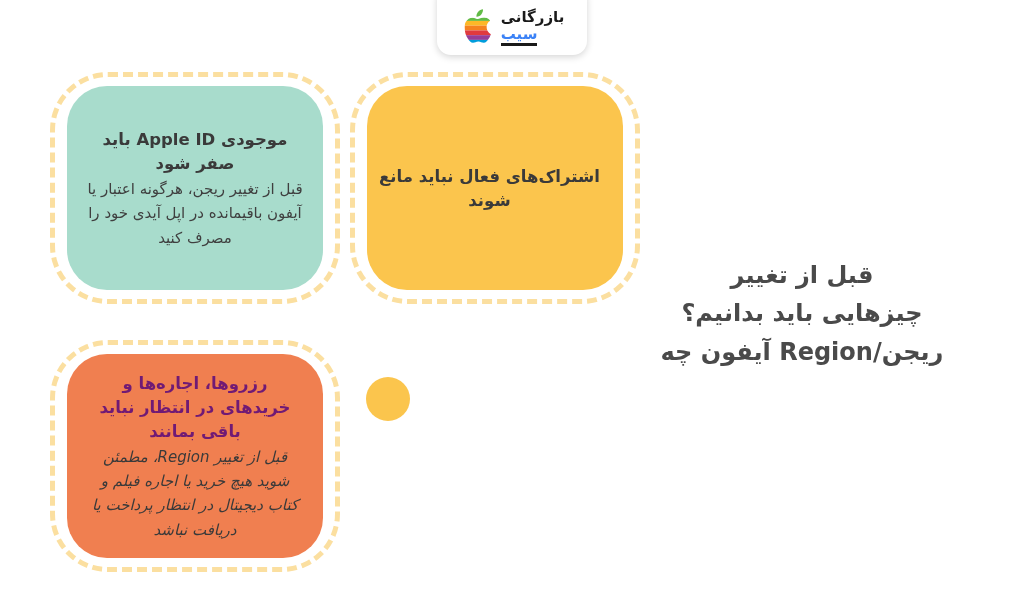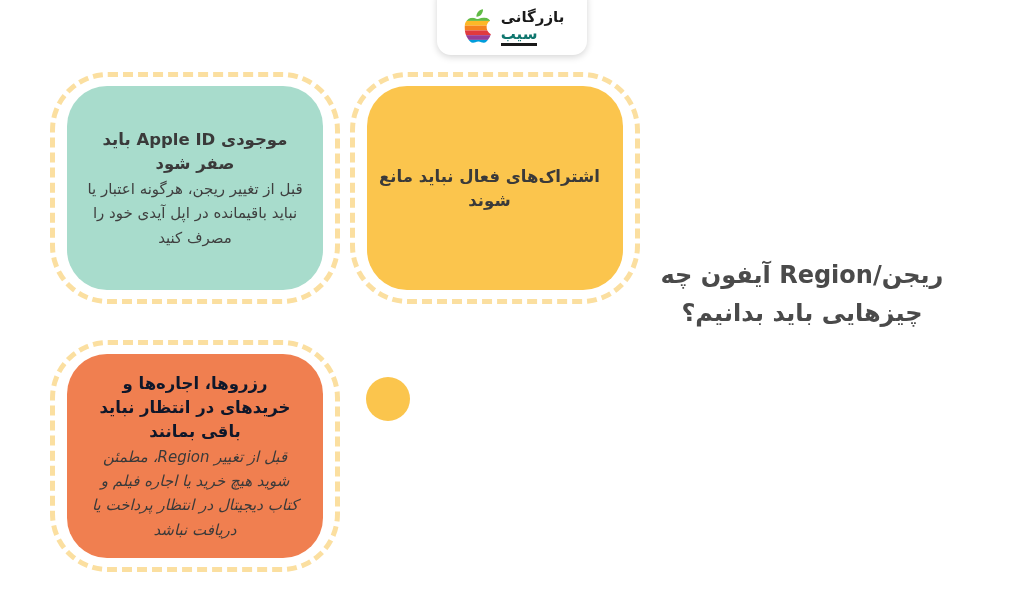--- a/index.html
+++ b/index.html
@@ -43,21 +43,21 @@
   }
   .logo-word .l1 {
     font-size: 15px;
     font-weight: 700;
     color: #1a1a1a;
     letter-spacing: -0.3px;
   }
   .logo-word .l2 {
     font-size: 15px;
     font-weight: 700;
-    color: #0f766e;
+    color: #3b82f6;
     margin-top: 2px;
     border-bottom: 3px solid #1a1a1a;
     padding-bottom: 1px;
     letter-spacing: -0.3px;
   }
   .apple-mark { width: 34px; height: 40px; display:block; }
 
   
   .grid {
     position: absolute;
@@ -109,21 +109,21 @@
     line-height: 1.45;
     margin: 0 0 1px 0;
   }
   .card-body {
     font-size: 15px;
     font-weight: 400;
     color: #3f3f3f;
     line-height: 1.62;
     margin: 0;
   }
-  .card.orange .card-title { color: #0f172a; }
+  .card.orange .card-title { color: #701a75; }
   .card.orange .card-body  { color: #3a3a3a; font-style: italic; }
 
   
   .center-dot {
     position: absolute;
     left: 318px;
     top: 305px;
     width: 44px;
     height: 44px;
     border-radius: 50%;
@@ -175,21 +175,21 @@
              C53.8,32.1,59.2,29,62.6,25.1z" fill="#61bb46"></path>
   </svg>
 </div>
 
 <div class="grid">
 
   <div class="card-slot slot-tr">
     <div class="dashed-ring"></div>
     <div class="card teal">
       <p class="card-title">موجودی Apple ID باید صفر شود</p>
-      <p class="card-body">قبل از تغییر ریجن، هرگونه اعتبار یا نباید باقیمانده در اپل آیدی خود را مصرف کنید</p>
+      <p class="card-body">قبل از تغییر ریجن، هرگونه اعتبار یا آیفون باقیمانده در اپل آیدی خود را مصرف کنید</p>
     </div>
   </div>
 
   <div class="card-slot slot-tl">
     <div class="dashed-ring"></div>
     <div class="card yellow">
       <p class="card-title">اشتراک‌های فعال نباید مانع شوند</p>
     </div>
   </div>
 
@@ -199,15 +199,16 @@
       <p class="card-title">رزروها، اجاره‌ها و خریدهای در انتظار نباید باقی بمانند</p>
       <p class="card-body">قبل از تغییر Region، مطمئن شوید هیچ خرید یا اجاره فیلم و کتاب دیجیتال در انتظار پرداخت یا دریافت نباشد</p>
     </div>
   </div>
 
 
   <div class="center-dot"></div>
 </div>
 
 <h1 class="headline">
+  <span class="hl-line">قبل از تغییر</span>
+  <span class="hl-line">چیزهایی باید بدانیم؟</span>
   <span class="hl-line">ریجن/Region آیفون چه</span>
-  <span class="hl-line">چیزهایی باید بدانیم؟</span>
 </h1>
 
 </body></html>

